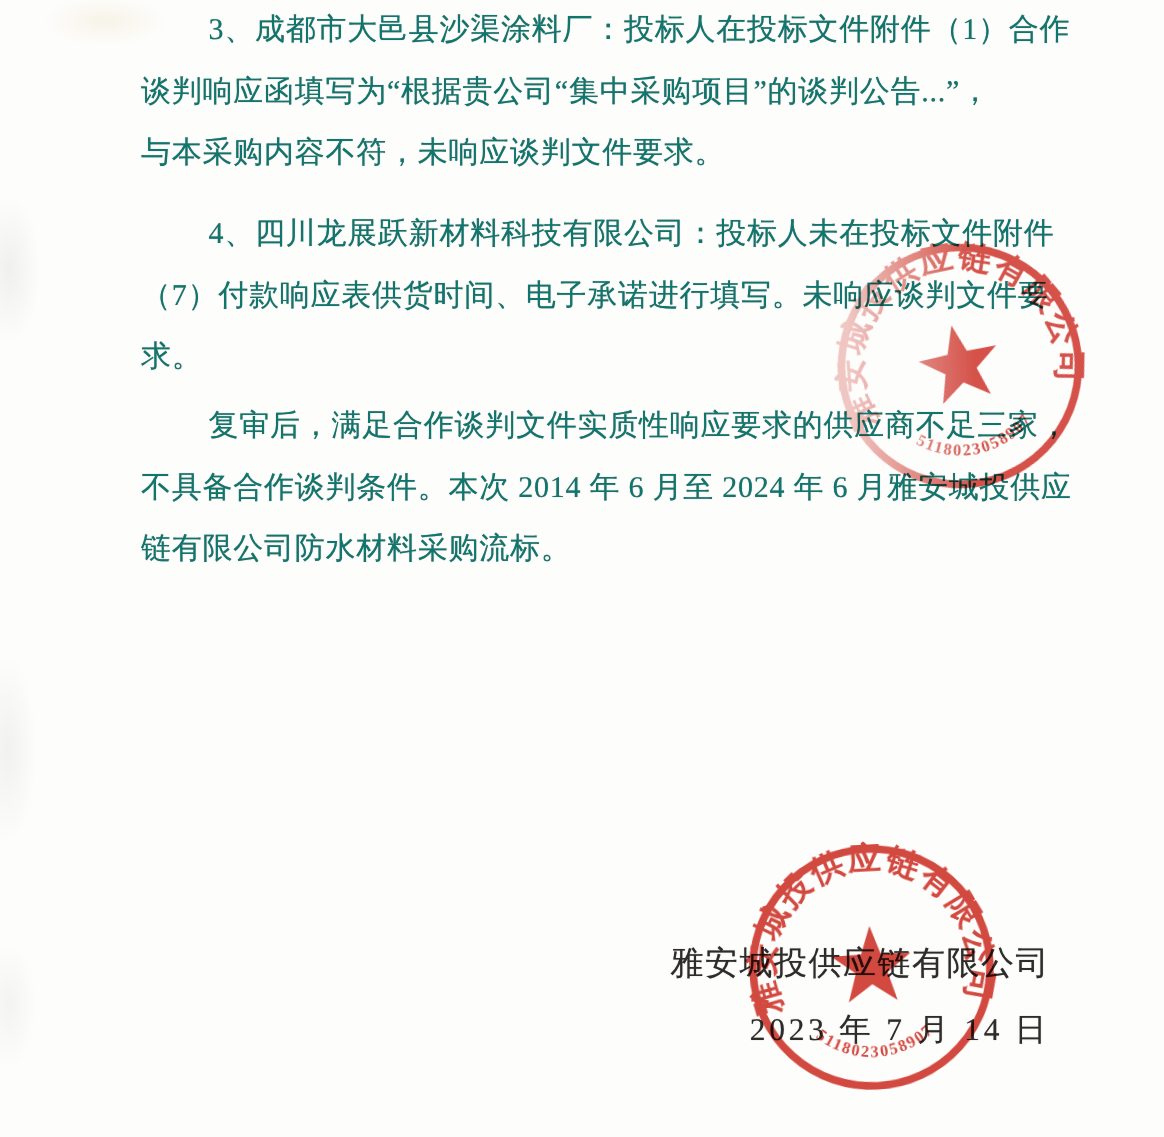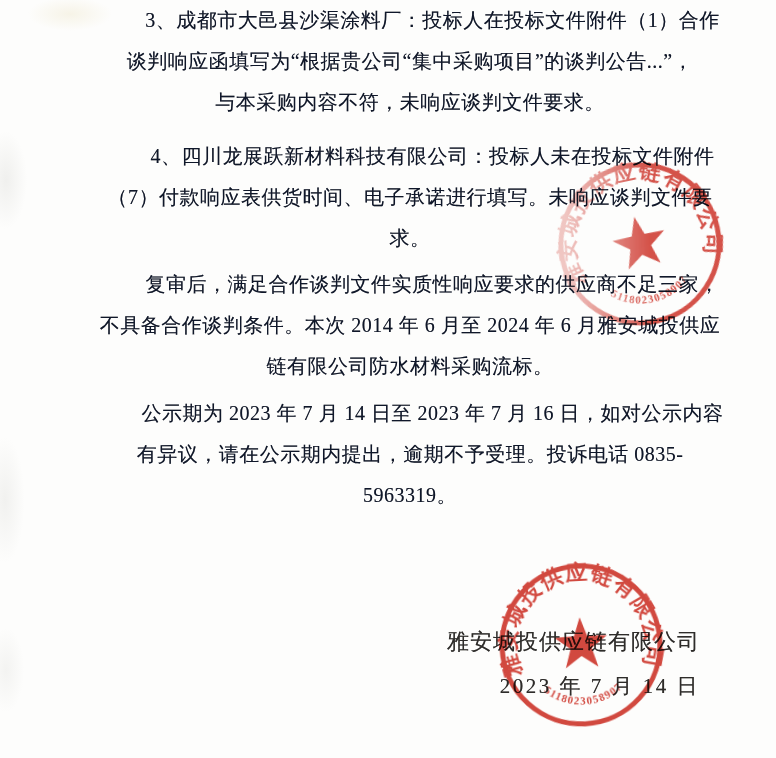--- a/index.html
+++ b/index.html
@@ -22,25 +22,24 @@
   .page {
     position: absolute;
     inset: 0;
   }
   
   .doc-body {
     position: absolute;
     left: 94px;
     top: 0;
     width: 632px;
-    color: #0f172a;
+    color: #0f766e;
     font-size: 20px;
     line-height: 41px;
     letter-spacing: 0.5px;
-    text-align: center;
   }
   .doc-body p {
     margin: 0;
     text-indent: 2.25em;
     white-space: pre-line;
     text-shadow: 0 0 0.6px rgba(46,44,42,0.55);
   }
   .doc-body p.gap-lg { margin-bottom: 13px; }
   .doc-body p.gap-sm { margin-bottom: 5px; }
   .doc-body p.gap-md { margin-bottom: 6px; }
@@ -103,22 +102,20 @@
   <div class="doc-body">
     <p class="gap-lg">3、成都市大邑县沙渠涂料厂：投标人在投标文件附件（1）合作
 谈判响应函填写为“根据贵公司“集中采购项目”的谈判公告...”，
 与本采购内容不符，未响应谈判文件要求。</p>
     <p class="gap-sm">4、四川龙展跃新材料科技有限公司：投标人未在投标文件附件
 （7）付款响应表供货时间、电子承诺进行填写。未响应谈判文件要
 求。</p>
     <p class="gap-md">复审后，满足合作谈判文件实质性响应要求的供应商不足三家，
 不具备合作谈判条件。本次 2014 年 6 月至 2024 年 6 月雅安城投供应
 链有限公司防水材料采购流标。</p>
-    <p>公示期为 2023 年 7 月 14 日至 2023 年 7 月 16 日，如对公示内容
-有异议，请在公示期内提出，逾期不予受理。投诉电话 0835-5963319。</p>
   </div>
 
   <div class="signature">
     <div class="company">雅安城投供应链有限公司</div>
     <div class="date">2023 年 7 月 14 日</div>
   </div>
 
   <div class="seal seal-top">
     <svg viewBox="0 0 200 200">
       <defs>

